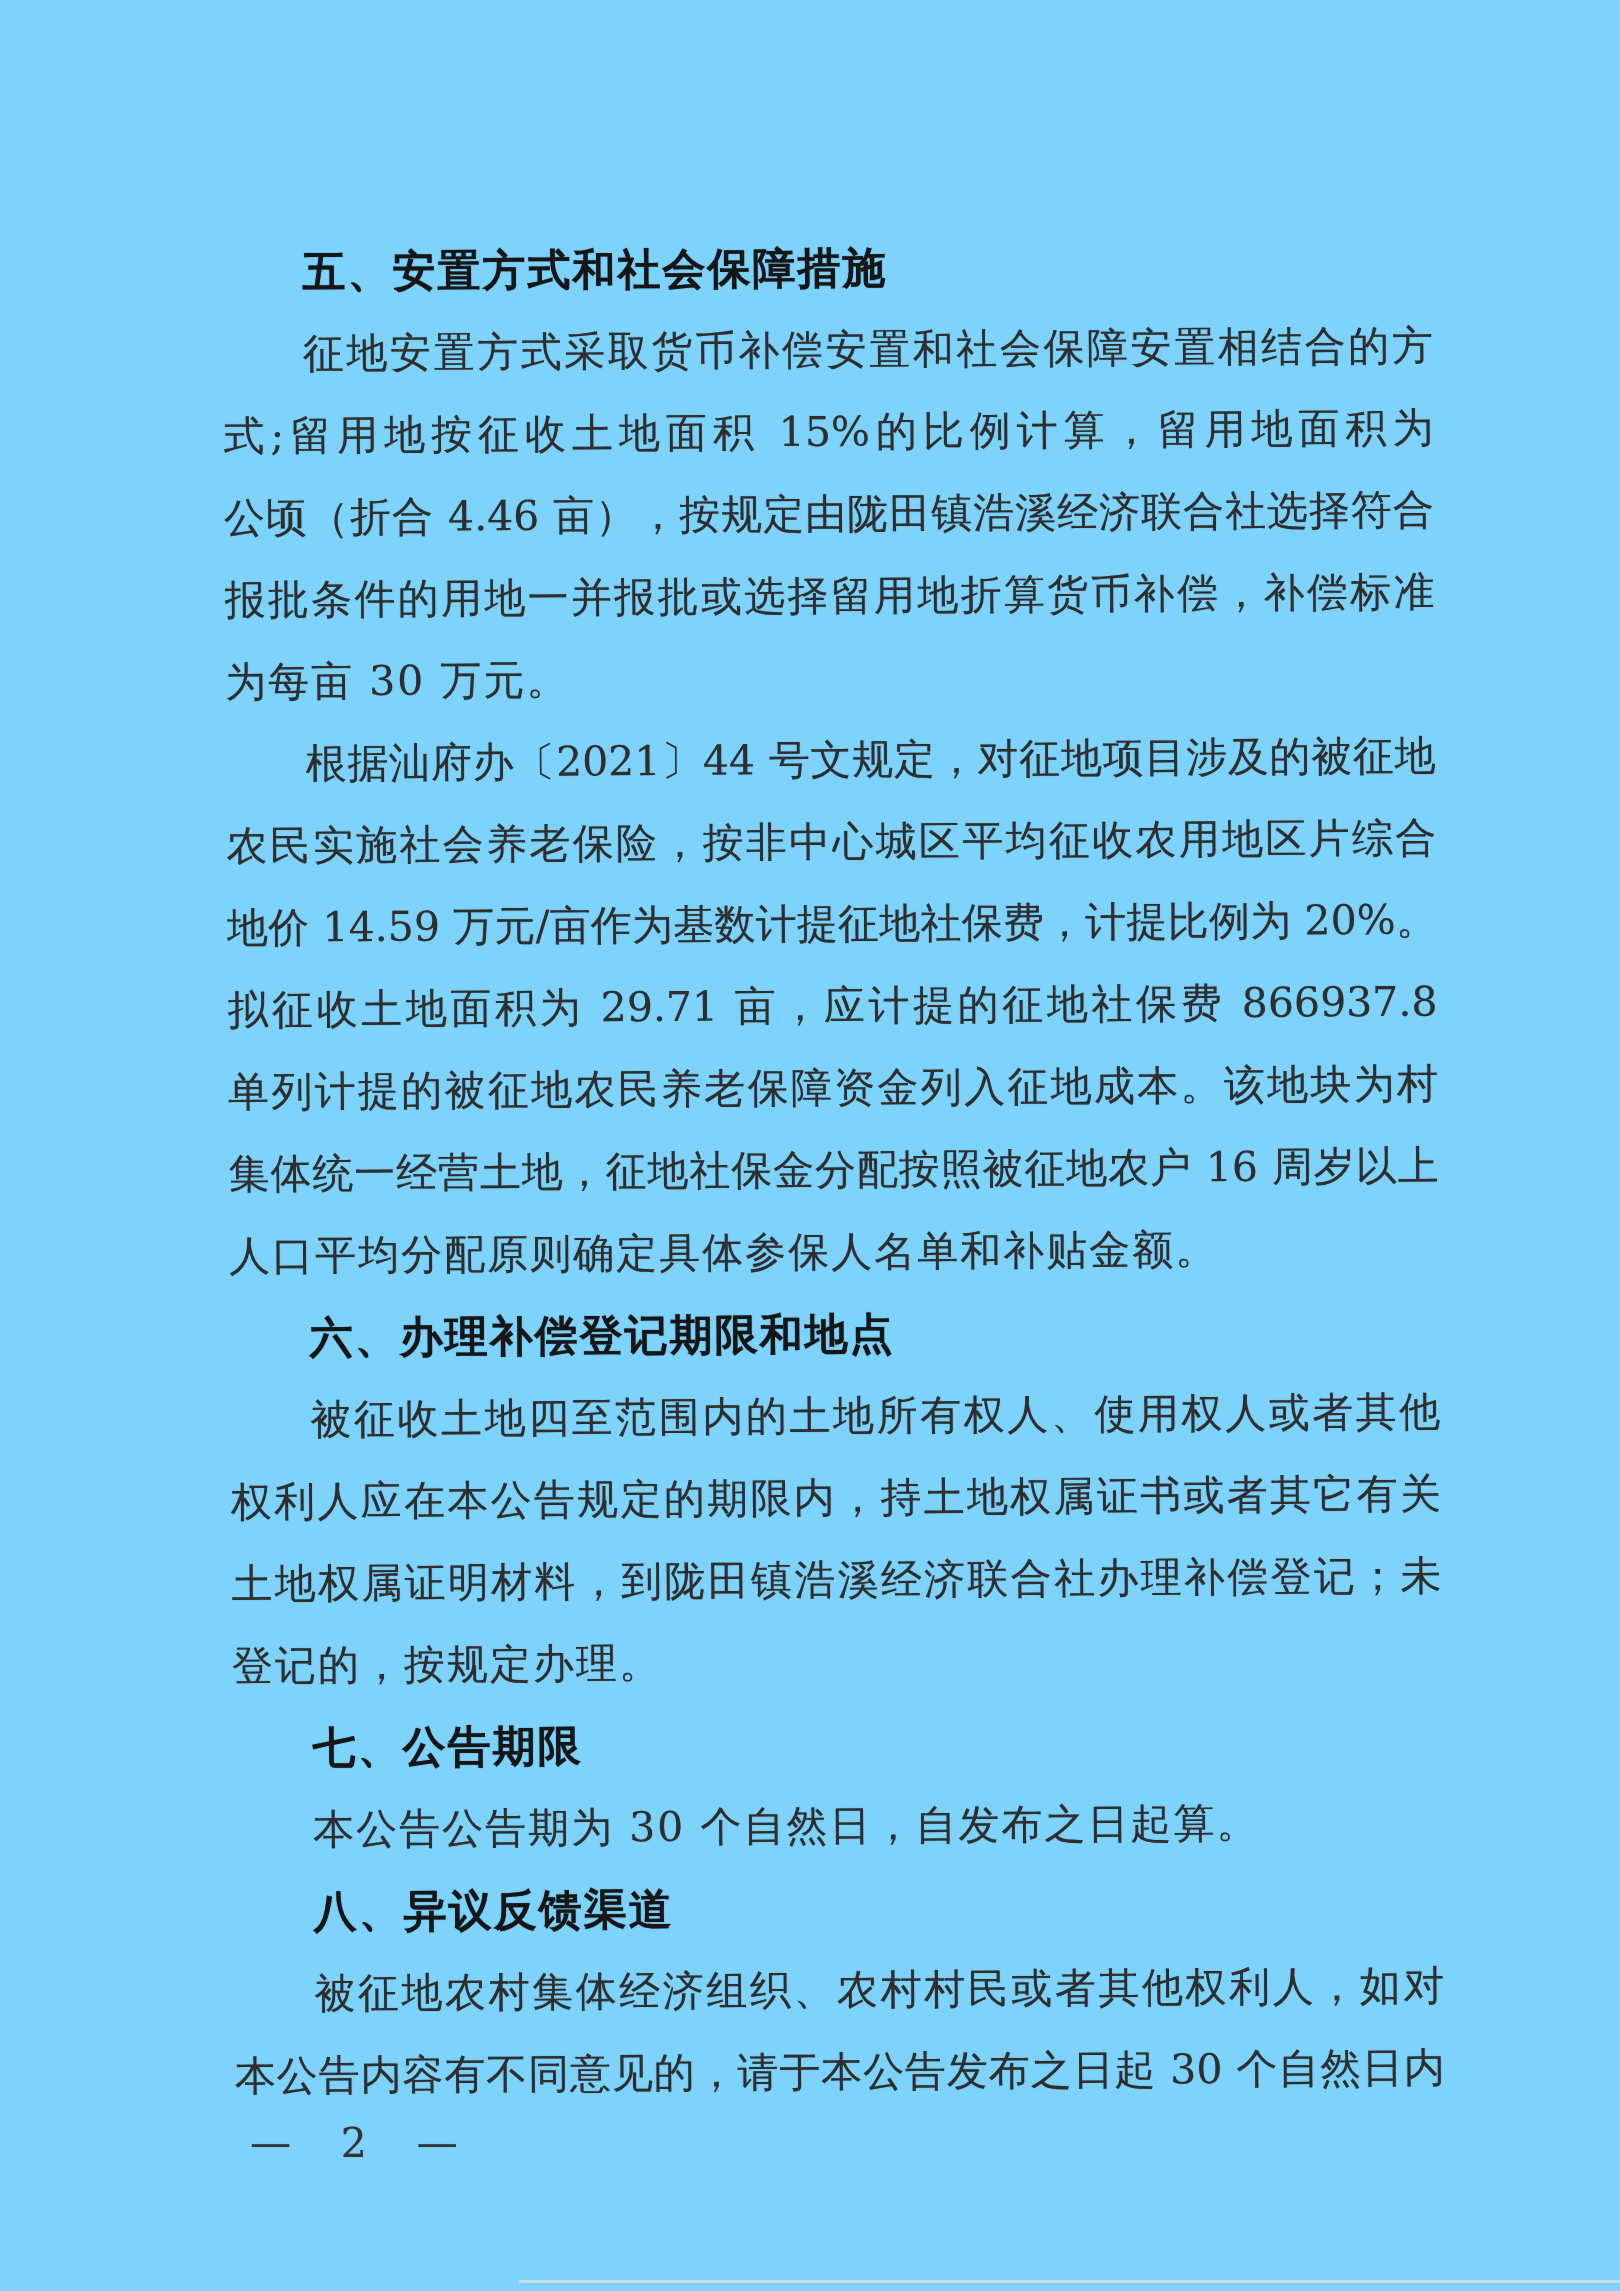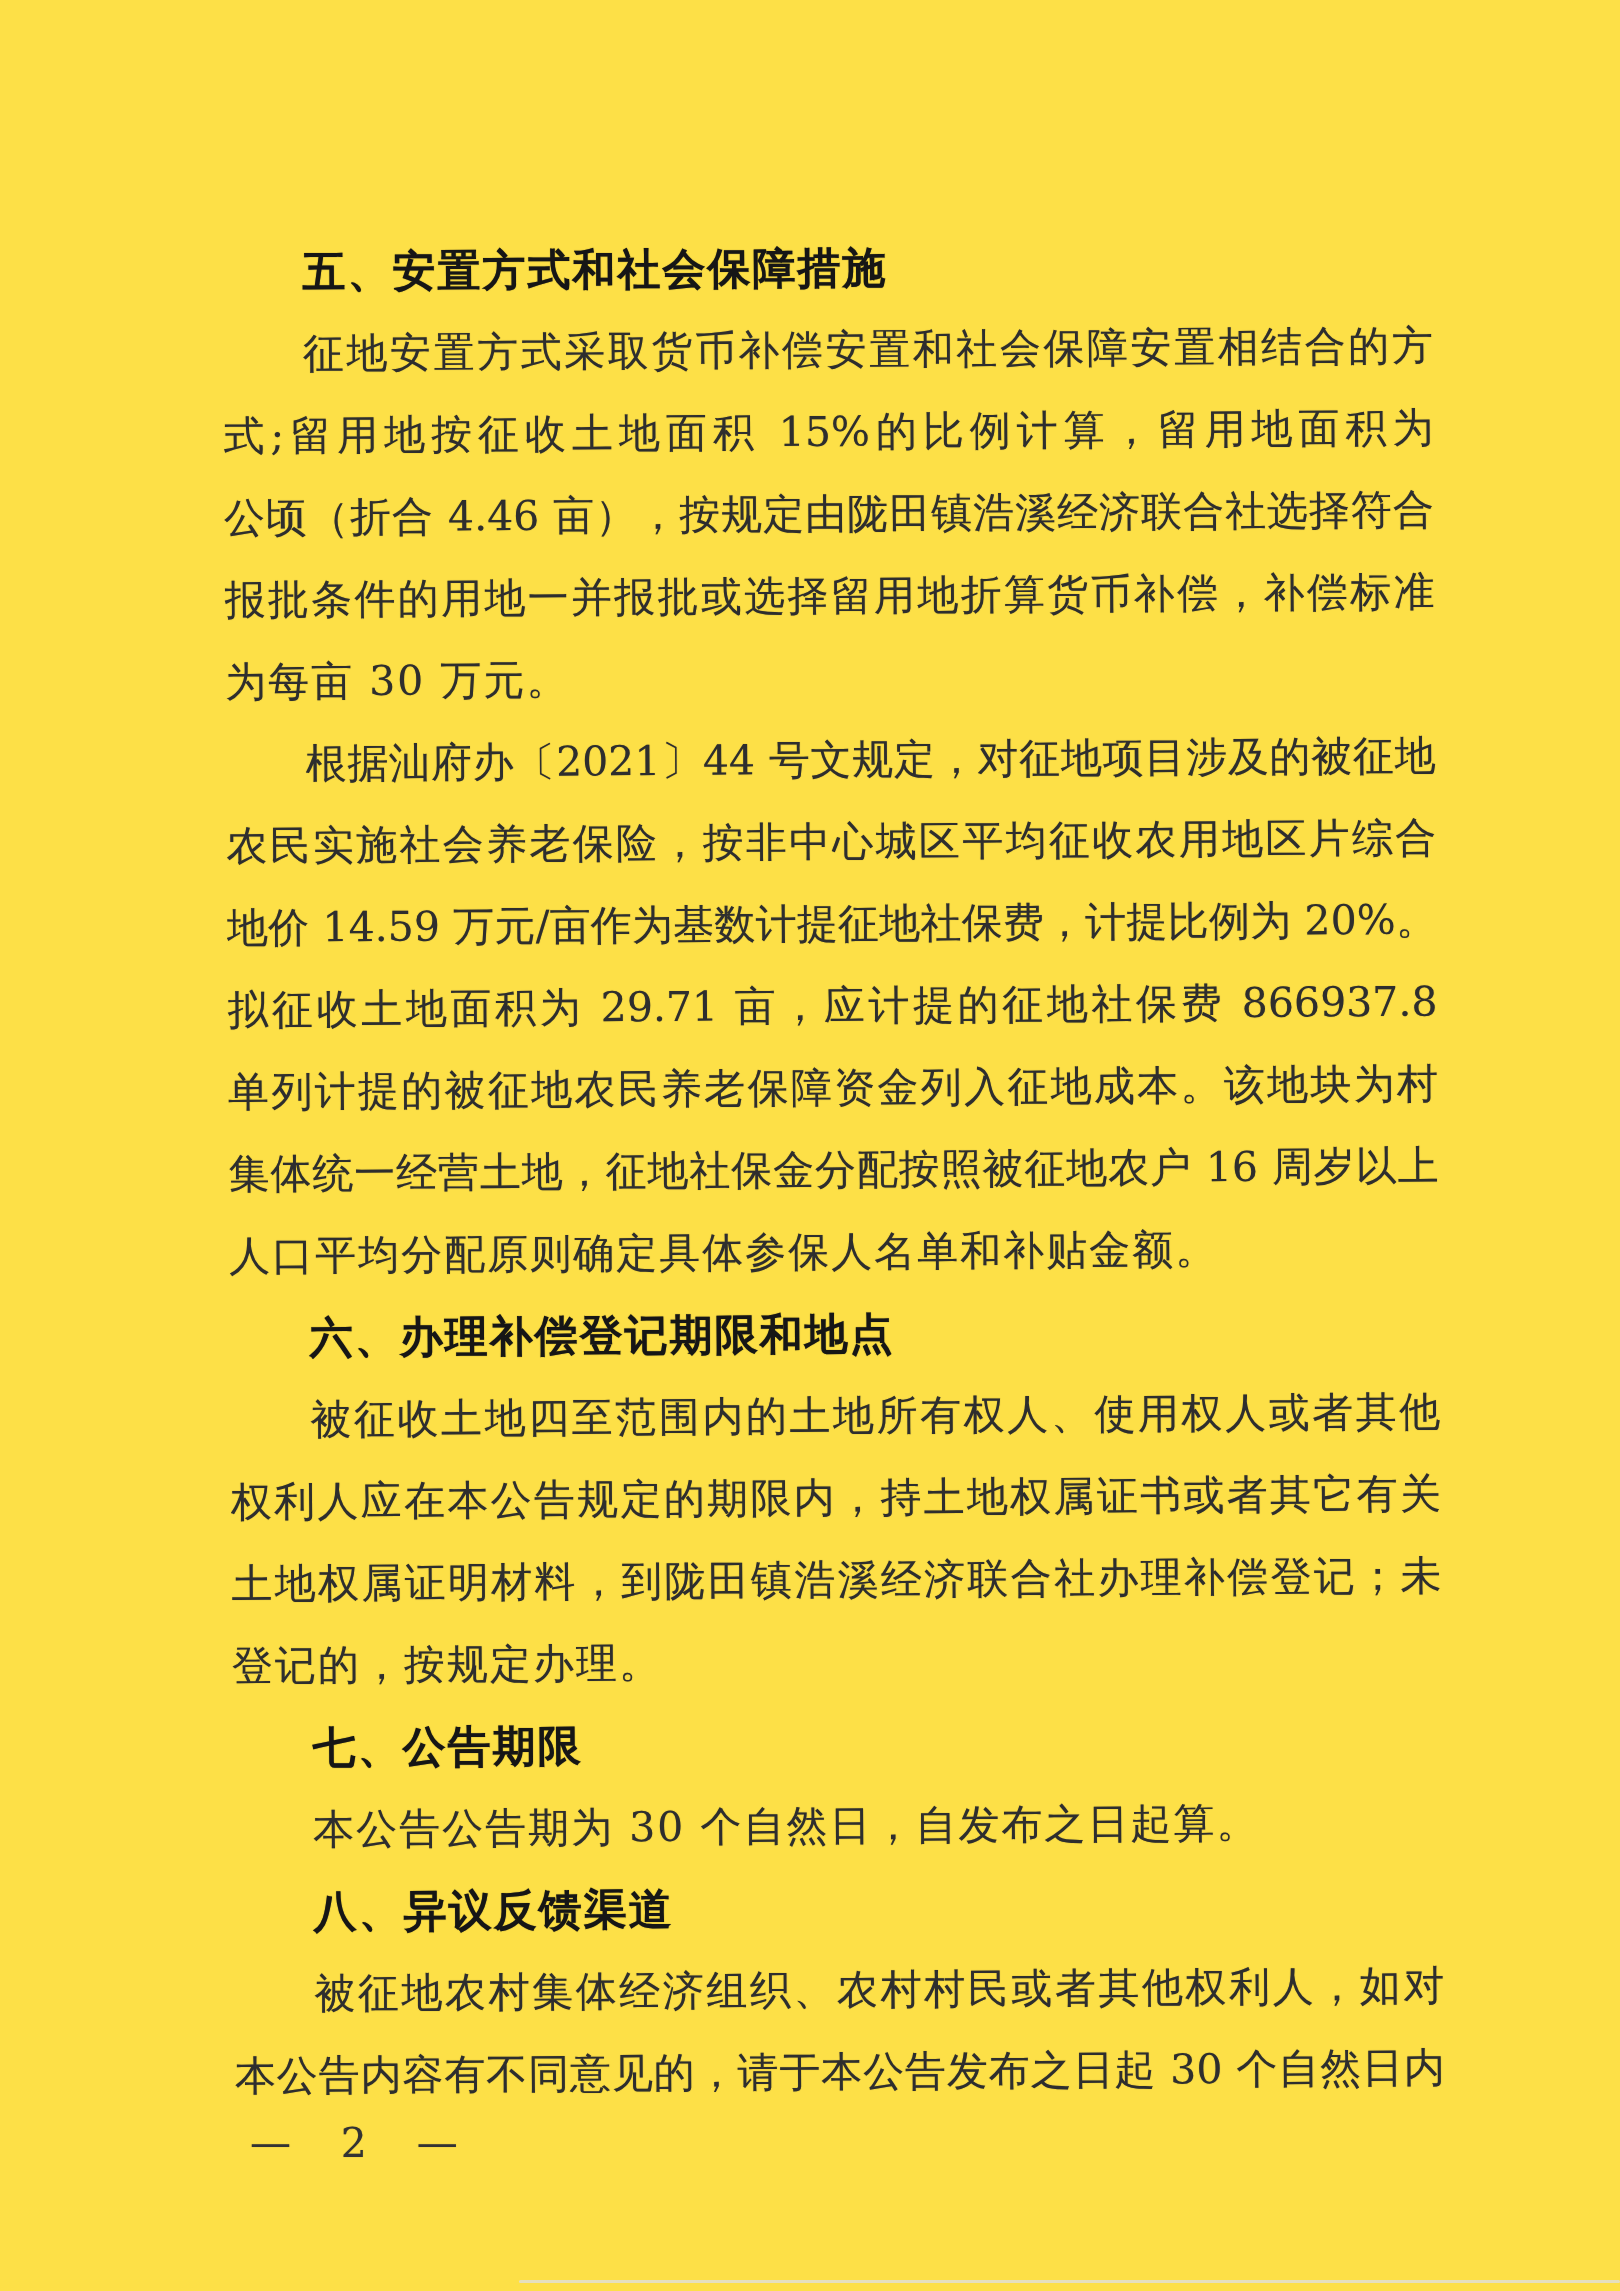--- a/index.html
+++ b/index.html
@@ -12,21 +12,21 @@
     height: 2292px;
     position: relative;
     overflow: hidden;
     font-family: "DejaVu Serif", "Liberation Serif", serif;
   }
   .page {
     position: absolute;
     left: 0; top: 0;
     width: 1620px;
     height: 2292px;
-    background: #fde047;
+    background: #7dd3fc;
     overflow: hidden;
   }
   .content {
     position: absolute;
     left: 222px;
     top: 231px;
     width: 1210px;
     transform: rotate(-0.4deg);
     transform-origin: 0 0;
     color: #2e2e2e;

